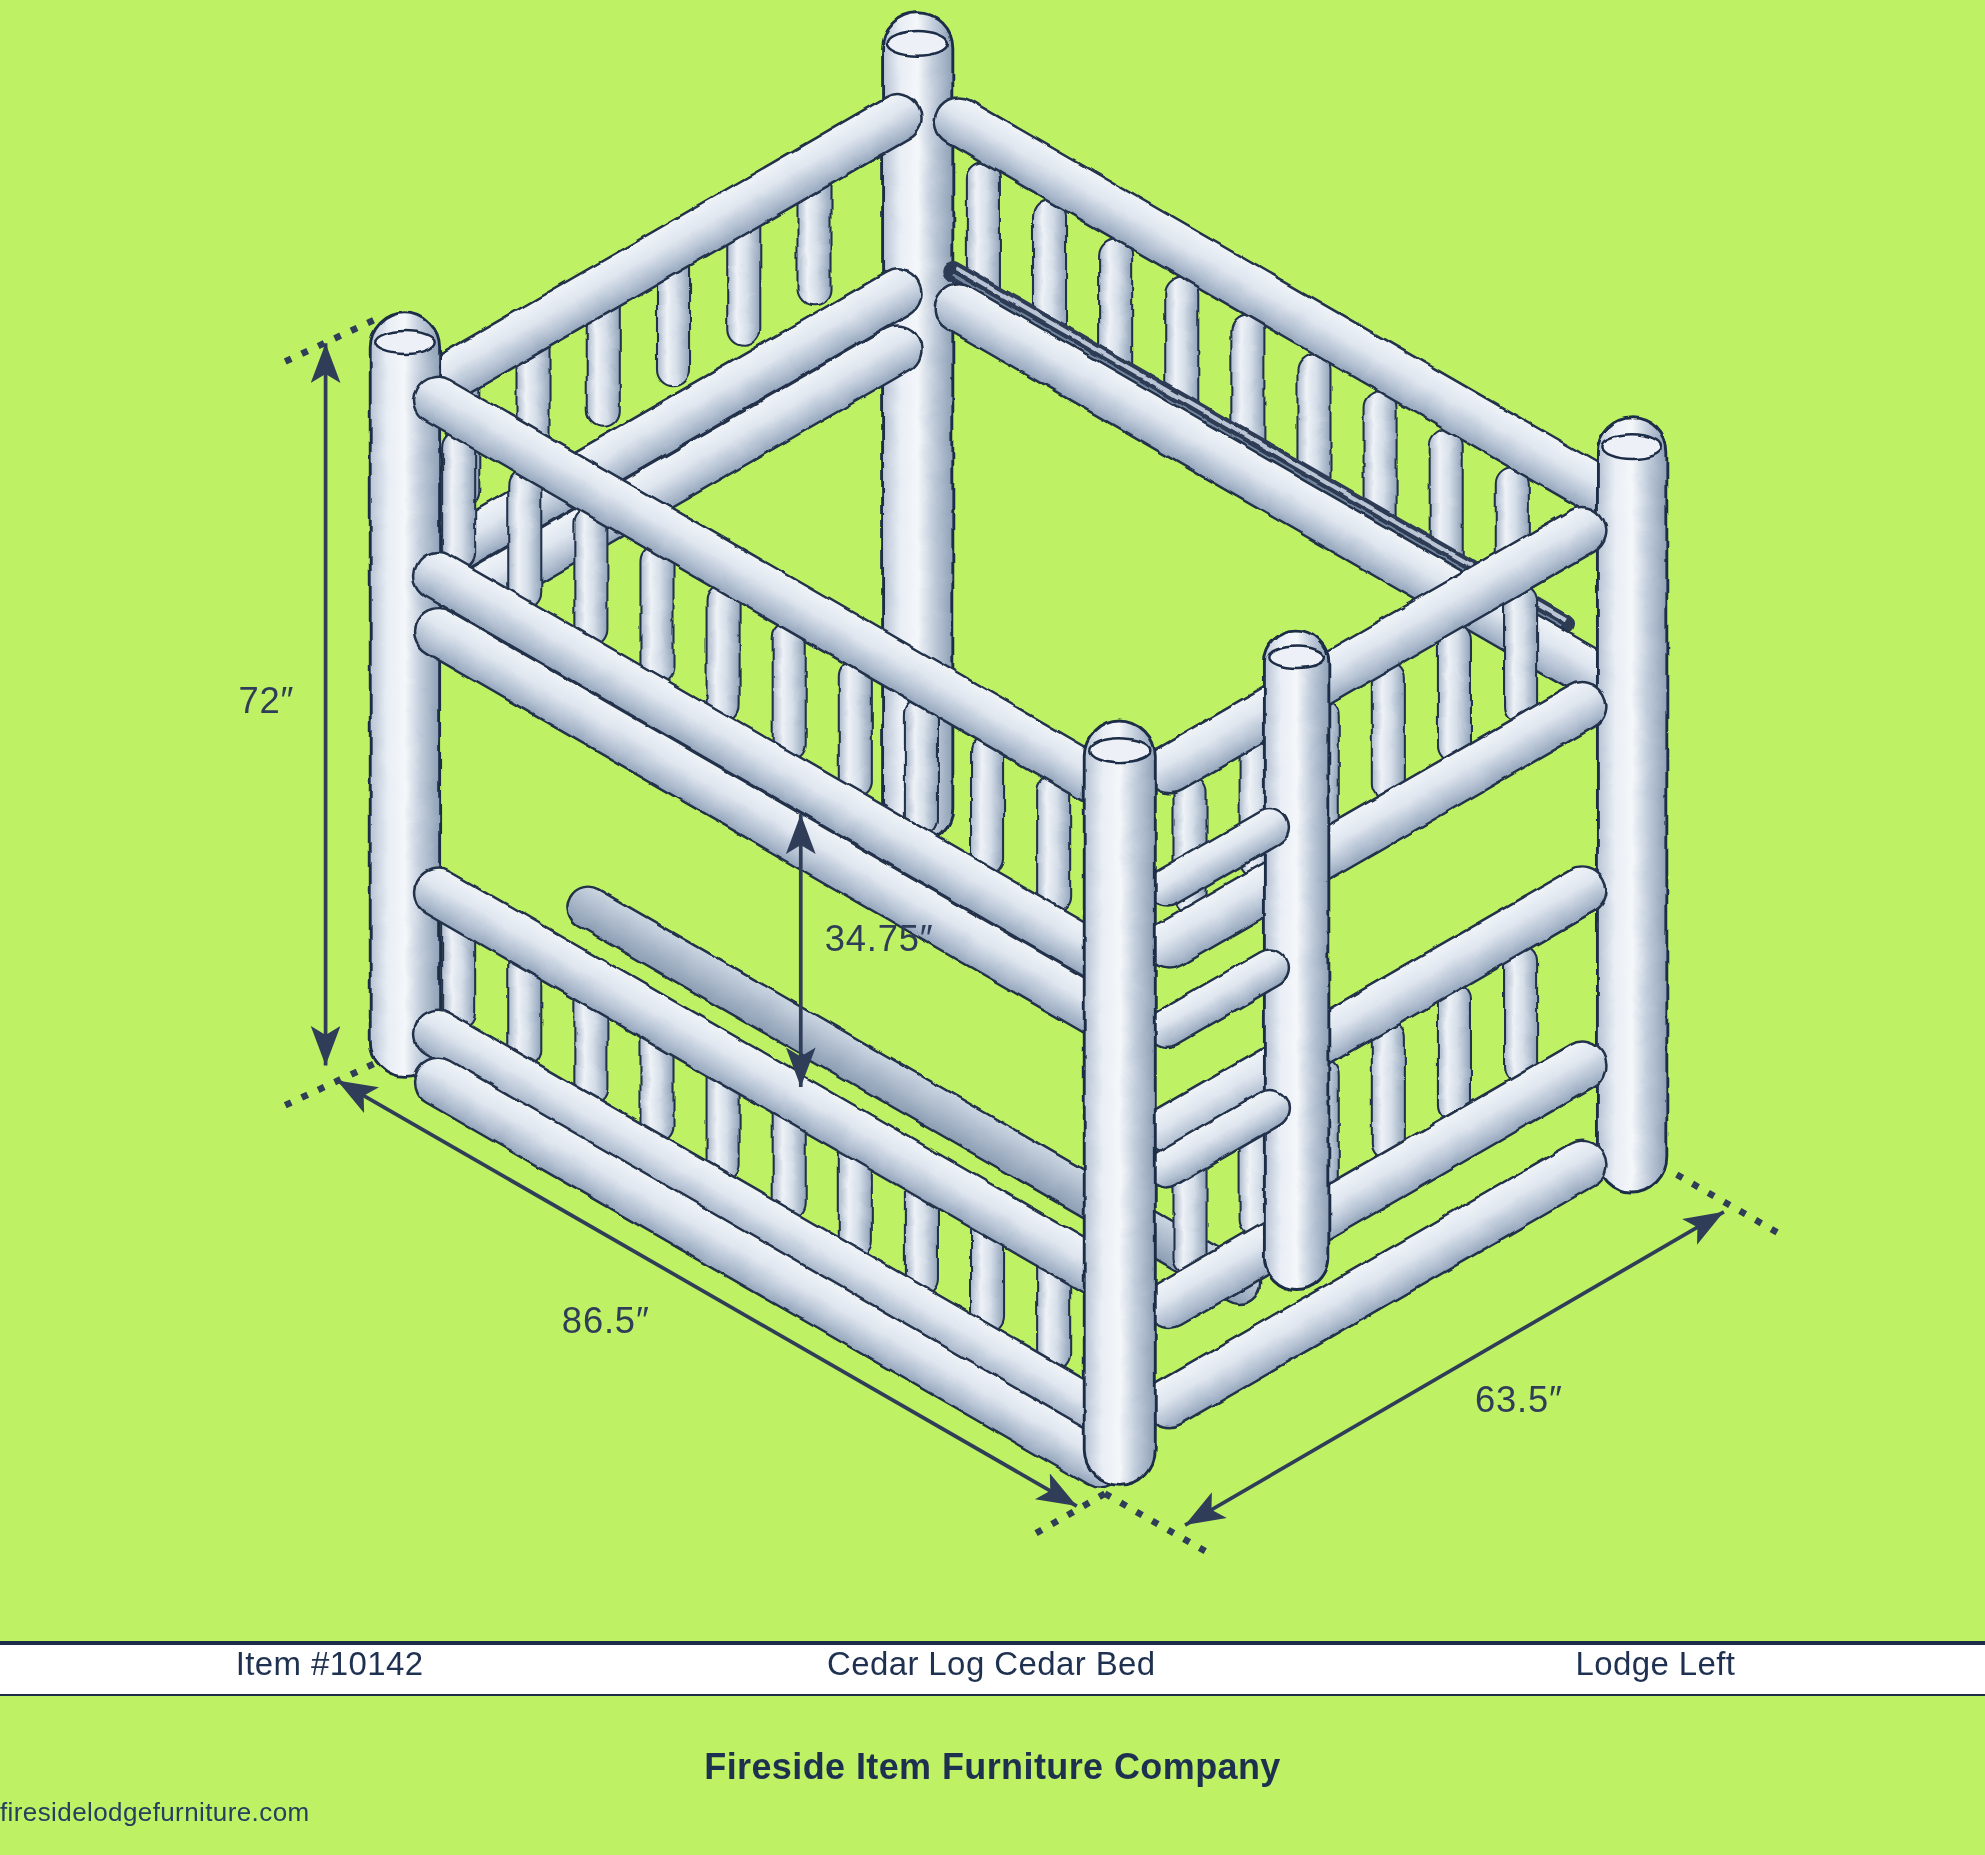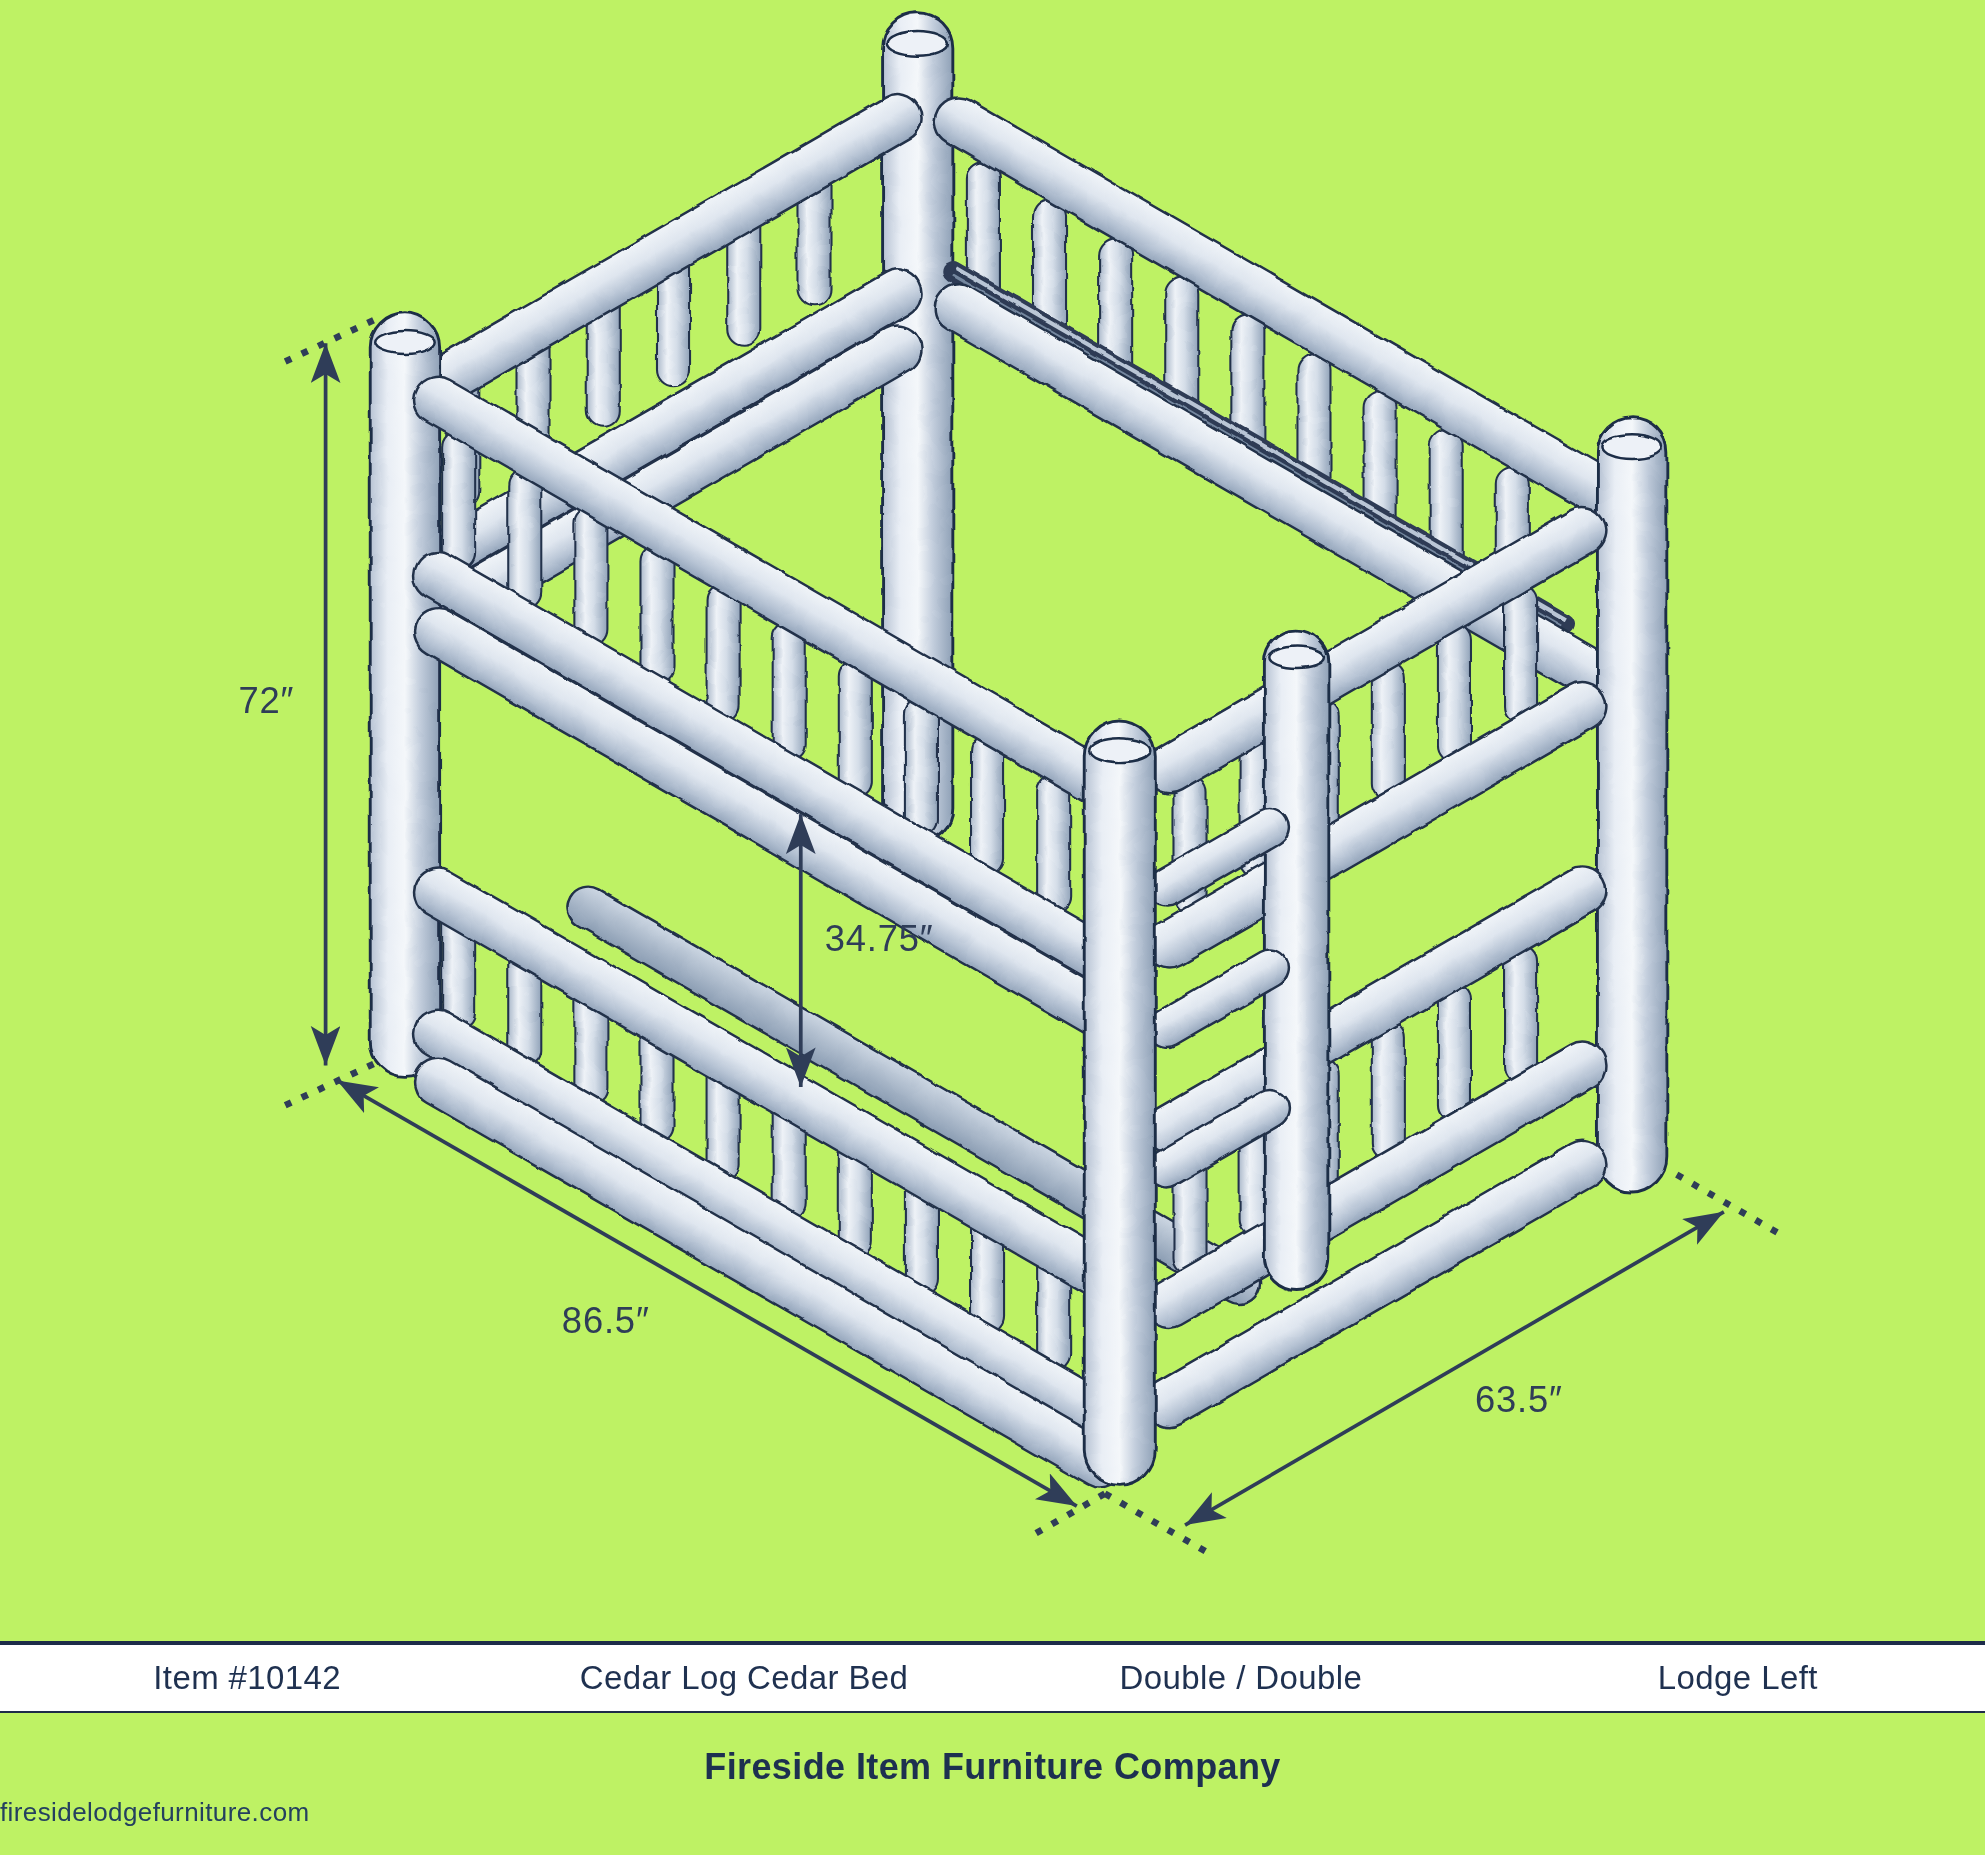--- a/index.html
+++ b/index.html
@@ -13,25 +13,25 @@
   .page svg{position:absolute;left:0;top:0;}
   .rail{fill:url(#gRail);stroke:#22304a;stroke-width:3;}
   .sp{fill:url(#gSpin);stroke:#24324c;stroke-width:2.5;}
   .post{fill:url(#gPost);stroke:#1f2d47;stroke-width:3.5;}
   .cap{fill:#edf1f7;stroke:#1f2d47;stroke-width:3;}
   .inner{fill:url(#gInner);stroke:#22304a;stroke-width:3;}
   .dimline{stroke:#2f3d58;stroke-width:4.5;fill:none;}
   .dotline{stroke:#2f3d58;stroke-width:8;fill:none;stroke-dasharray:8 14;}
   .dimtxt{font-family:"Liberation Sans", sans-serif;font-size:44px;fill:#2f3d58;letter-spacing:1px;}
   .spec-table{
-    position:absolute;left:0;top:1641px;width:100%;height:72px;
+    position:absolute;left:0;top:1641px;width:100%;height:55px;
     box-sizing:border-box;
     border-top:4.1px solid #1d2c49;
     border-bottom:2.5px solid #1d2c49;
-    display:flex;align-items:center;background:#ffffff;
+    display:flex;align-items:flex-start;background:#ffffff;
   }
   .cell{
     flex:1;display:flex;align-items:center;justify-content:center;
     font-size:33px;color:#1f3150;letter-spacing:0.4px;white-space:nowrap;
   }
   .vdiv{width:2.5px;background:#2a3a5c;margin:5.8px 0;}
   .company{
     position:absolute;top:1746px;left:0;width:100%;text-align:center;
     font-size:36px;font-weight:700;color:#1d3050;letter-spacing:0.4px;
   }
@@ -253,21 +253,20 @@
     <line class="dimline" x1="2086" y1="1466" x2="1434" y2="1845" marker-start="url(#arr)" marker-end="url(#arr)"></line>
     <text class="dimtxt" x="1838" y="1708" text-anchor="middle">63.5″</text>
   </g>
 </svg>
 
   <div class="spec-table">
     <div class="cell">Item #10142</div>
     <div class="vdiv"></div>
     <div class="cell">Cedar Log Cedar Bed</div>
     <div class="vdiv"></div>
-    <div class="cell">Double / Double</div>
     <div class="vdiv"></div>
     <div class="cell">Lodge Left</div>
   </div>
 
   <div class="company">Fireside Item Furniture Company</div>
   <div class="website">firesidelodgefurniture.com</div>
 
 </div>
 
 

